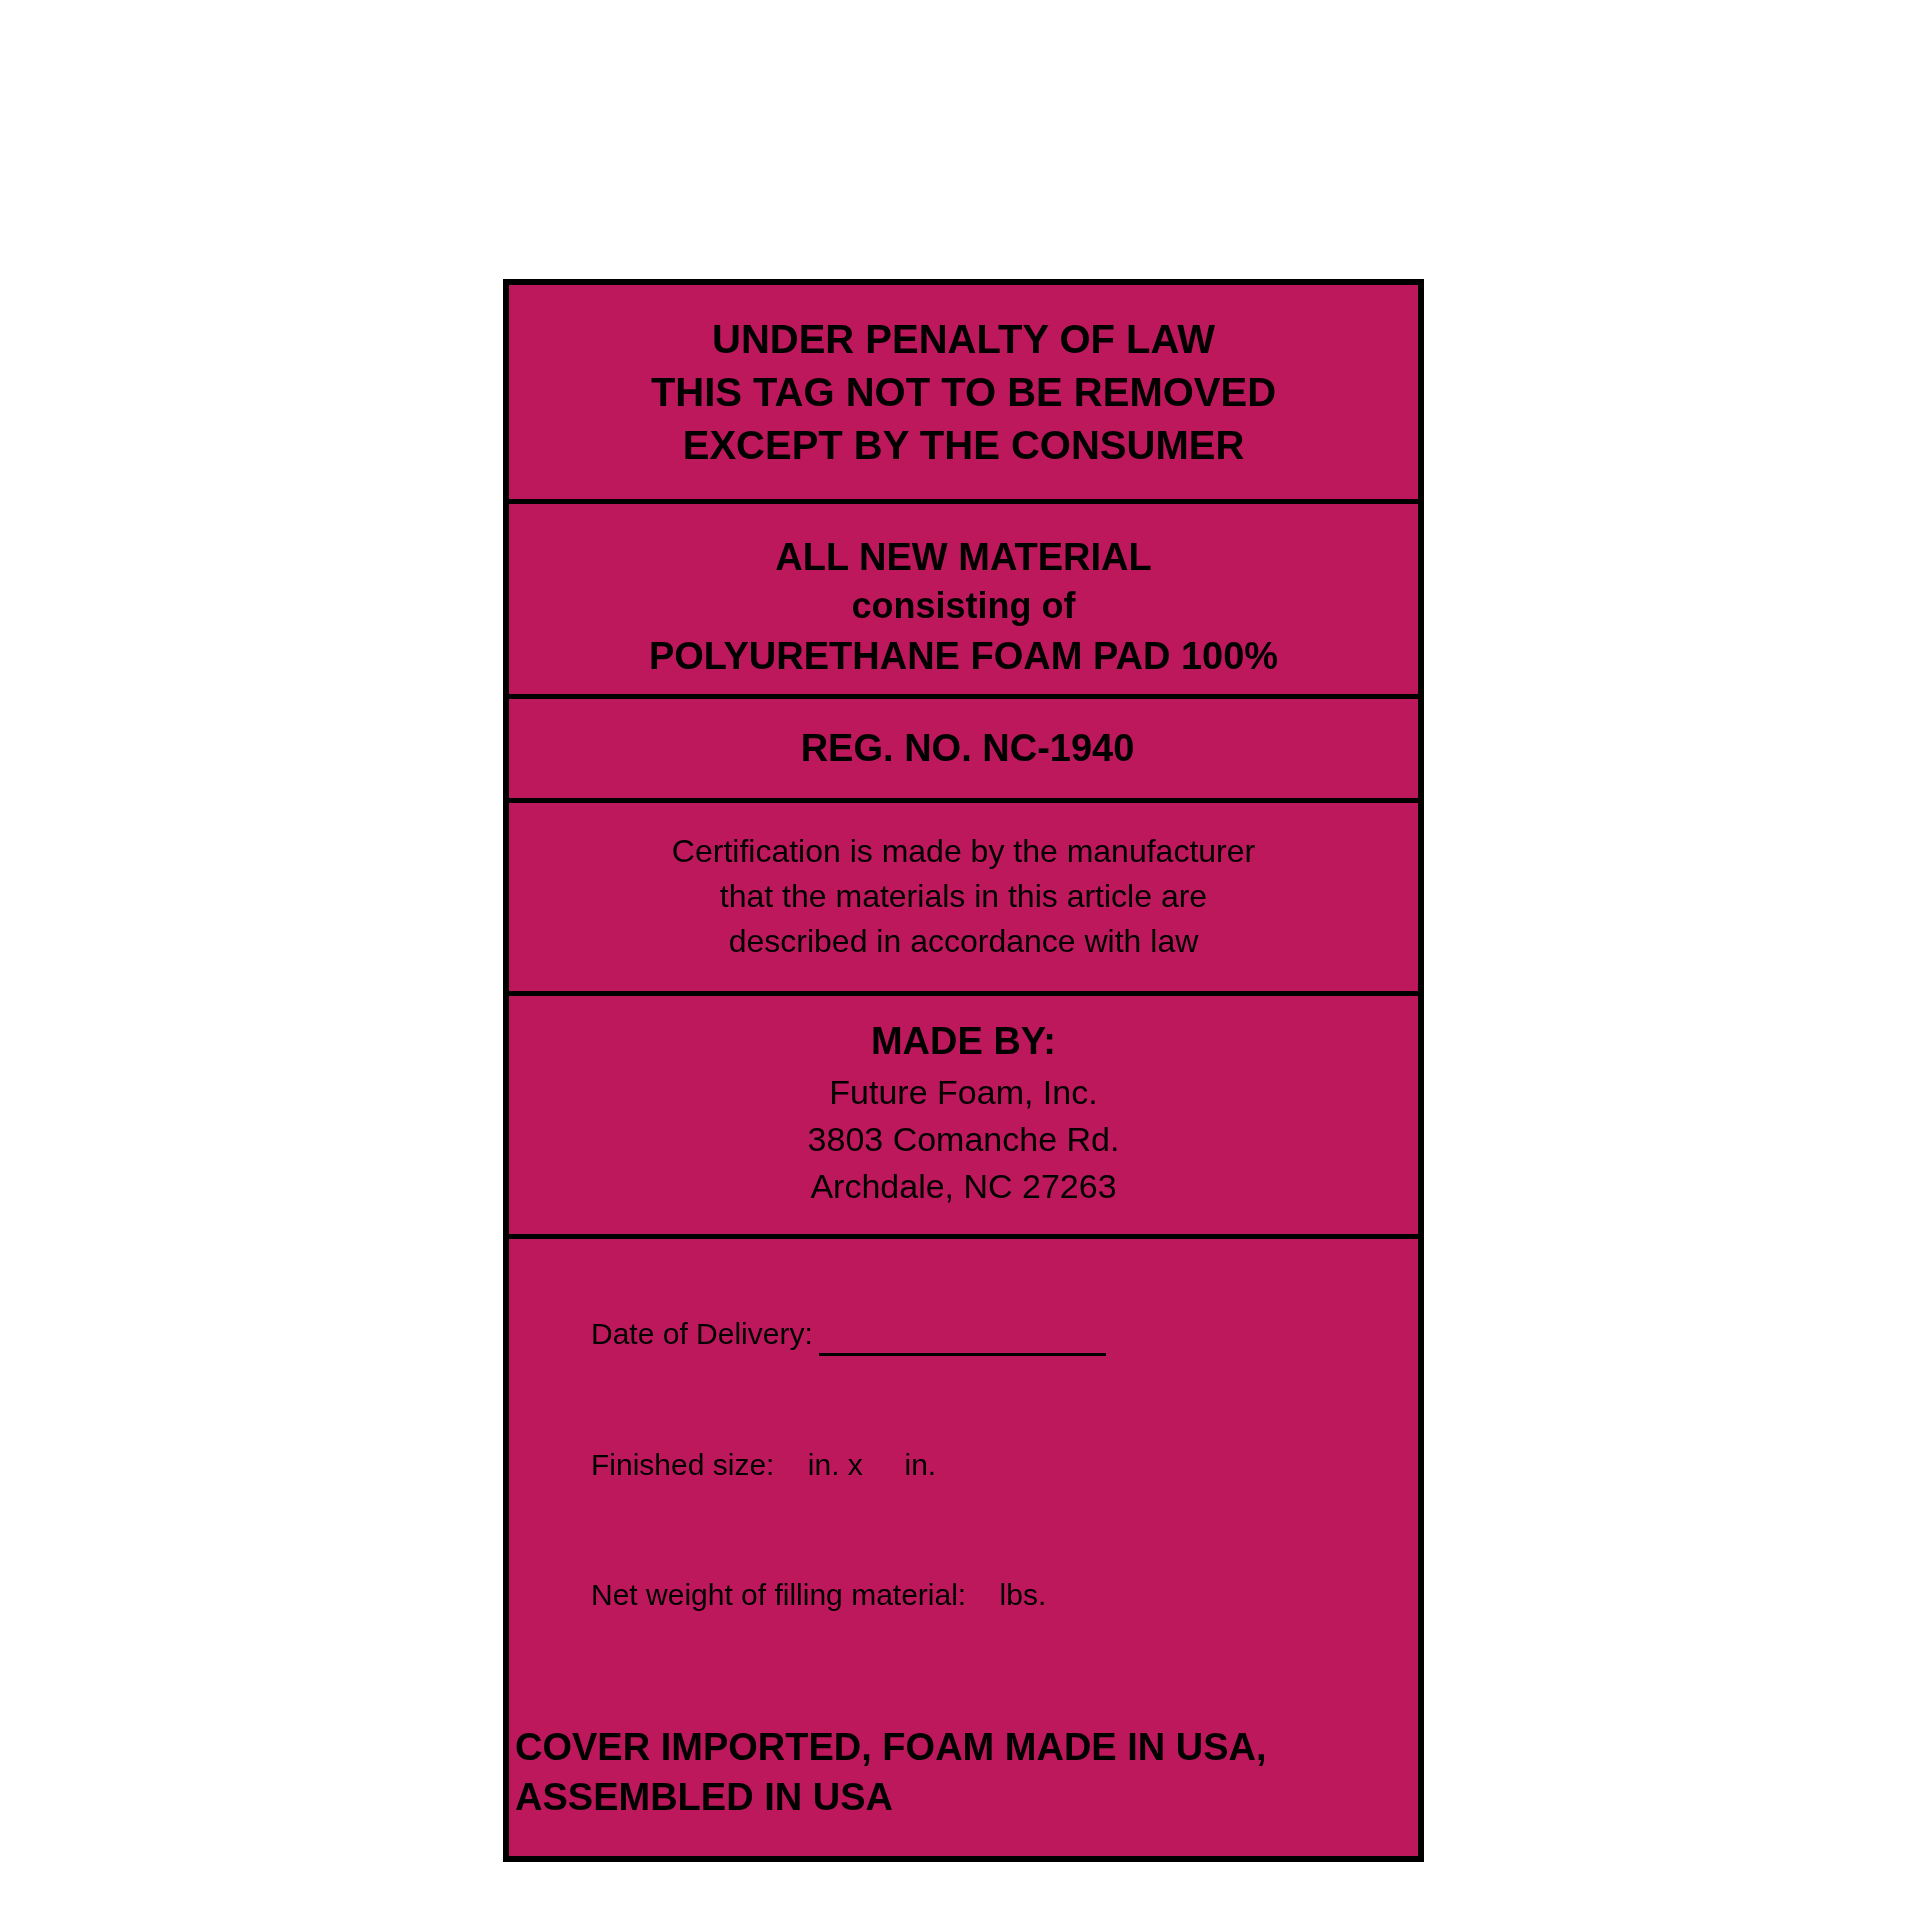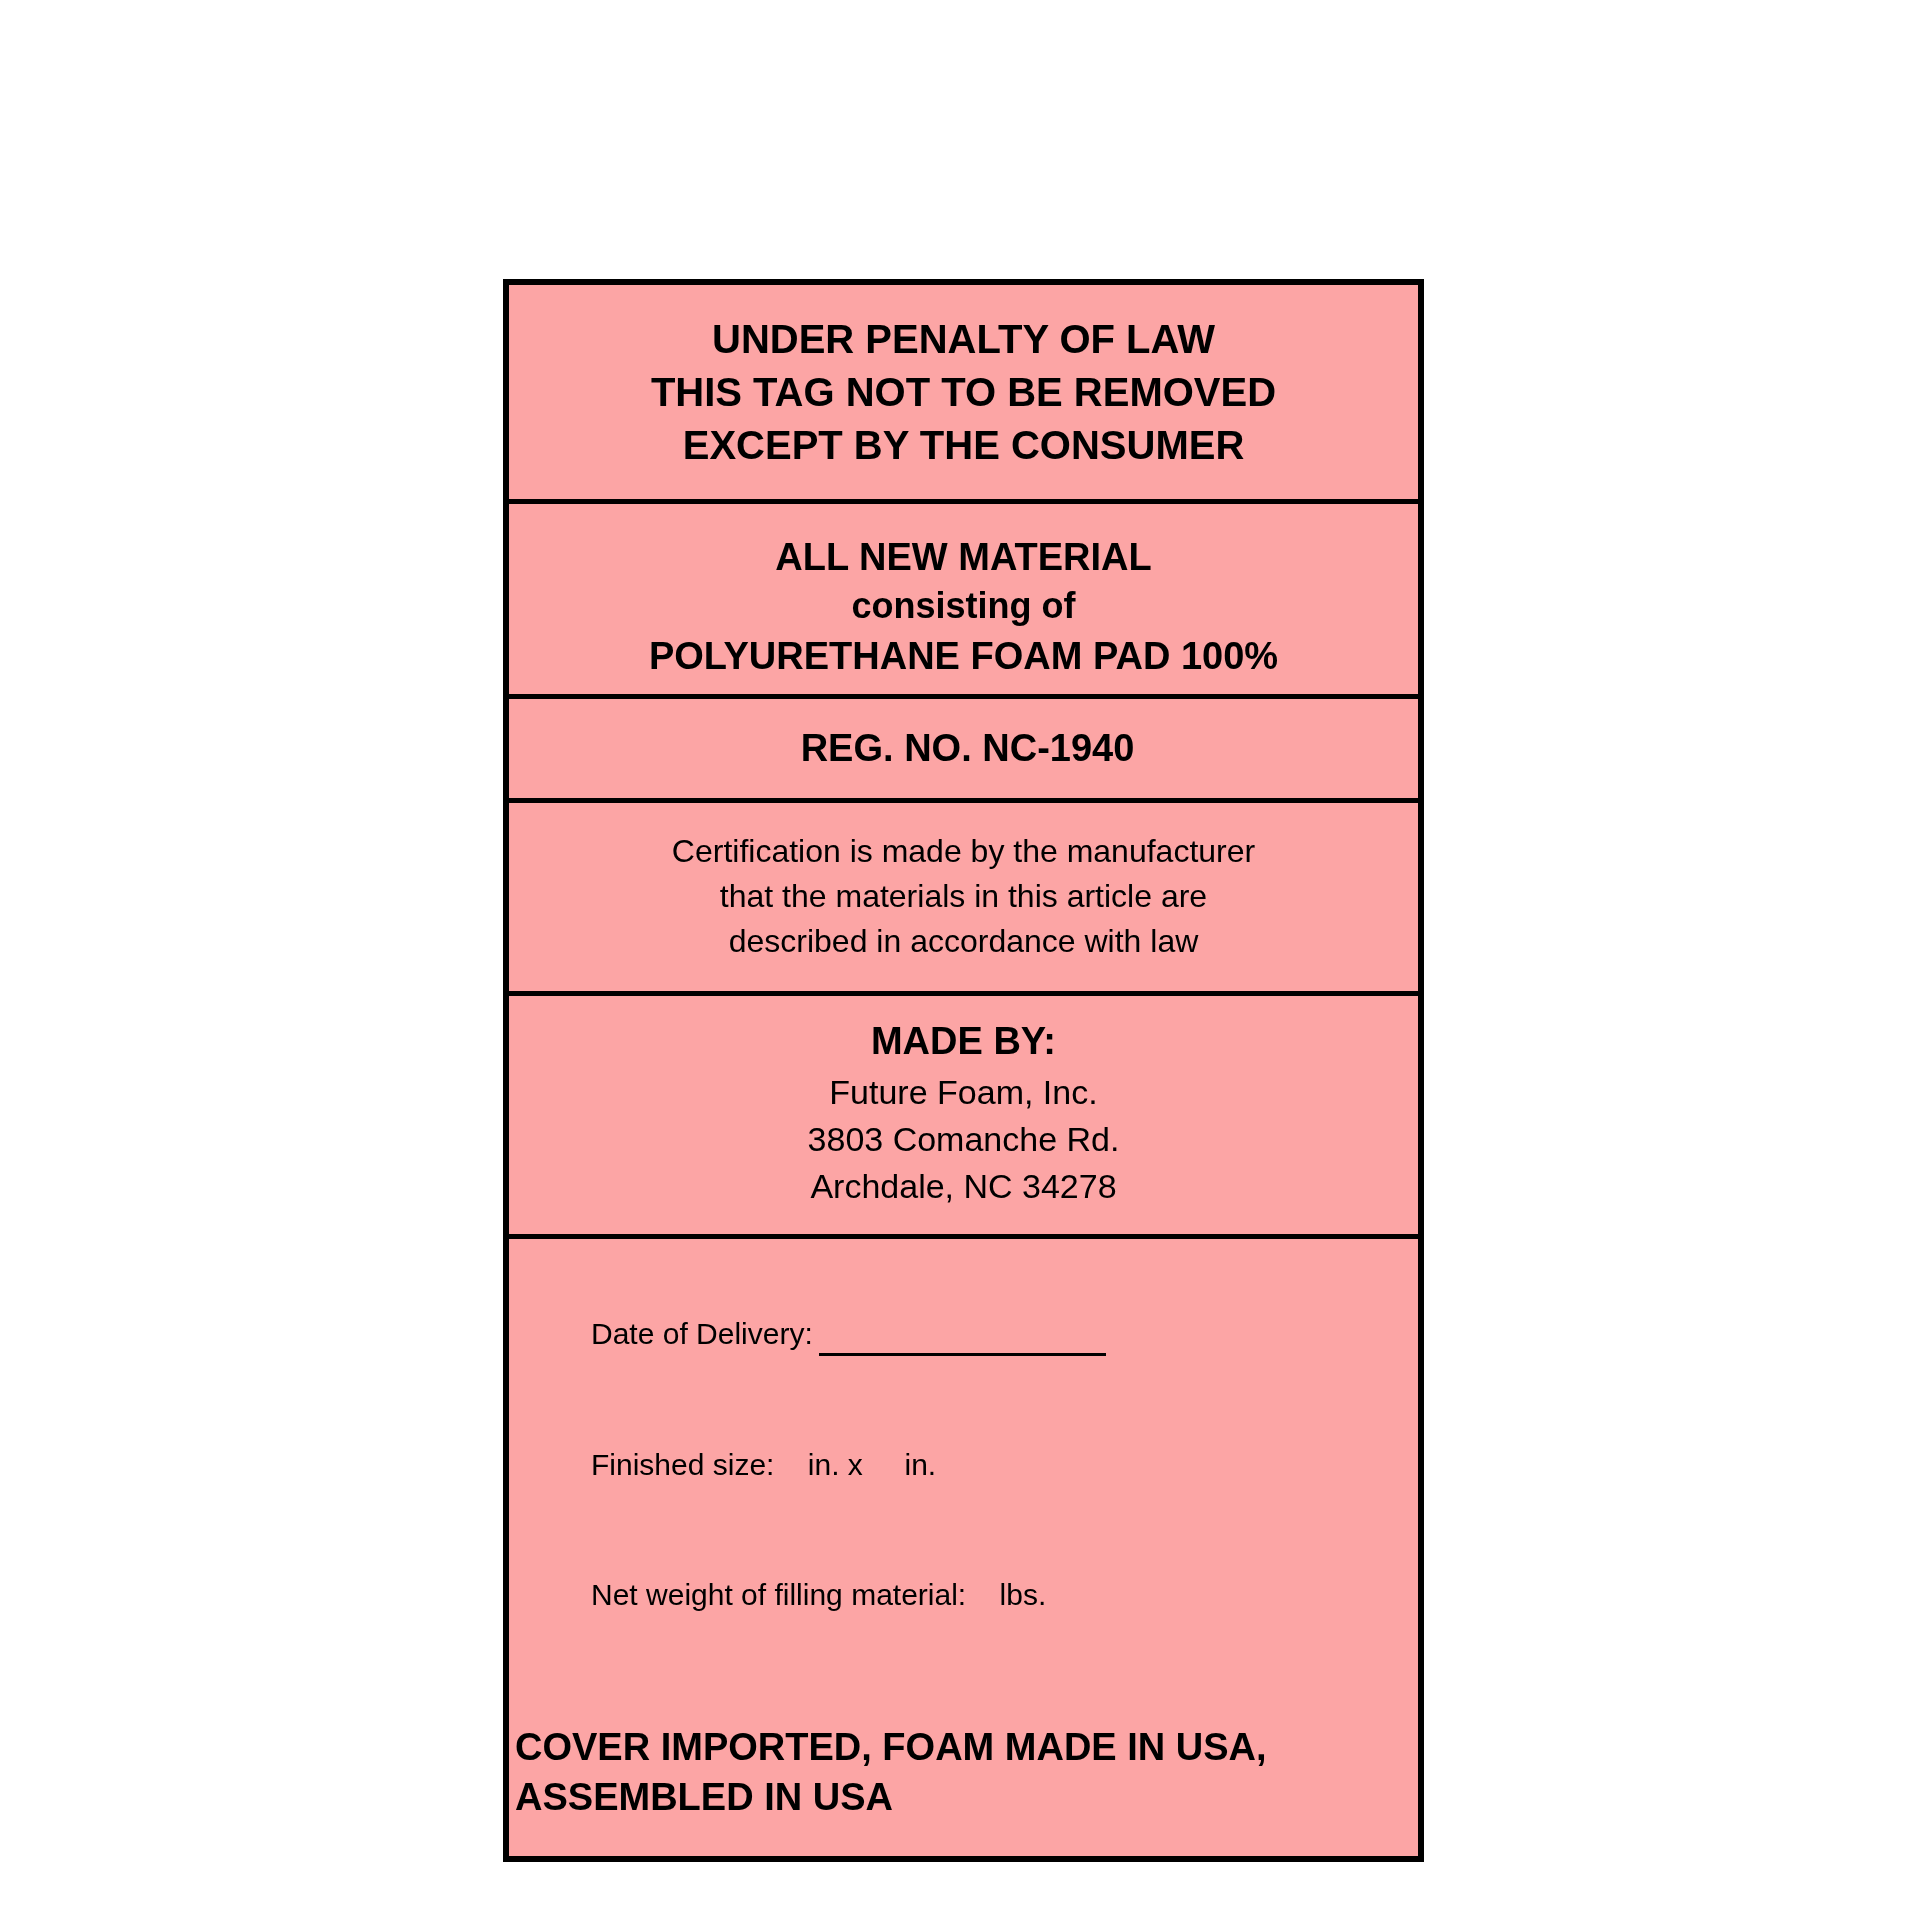--- a/index.html
+++ b/index.html
@@ -14,21 +14,21 @@
     color: #000000;
     position: relative;
   }
   .tag {
     position: absolute;
     left: 503px;
     top: 279px;
     width: 921px;
     border: 6px solid #000000;
     box-sizing: border-box;
-    background: #fca5a5;
+    background: #be185d;
   }
   .section {
     border-bottom: 5px solid #000000;
     box-sizing: border-box;
     text-align: center;
   }
   .section:last-child {
     border-bottom: none;
   }
   
@@ -139,21 +139,21 @@
   <div class="section s-cert">
     <div class="line">Certification is made by the manufacturer</div>
     <div class="line">that the materials in this article are</div>
     <div class="line">described in accordance with law</div>
   </div>
 
   <div class="section s-made">
     <div class="heading">MADE BY:</div>
     <div class="line">Future Foam, Inc.</div>
     <div class="line">3803 Comanche Rd.</div>
-    <div class="line">Archdale, NC  34278</div>
+    <div class="line">Archdale, NC  27263</div>
   </div>
 
   <div class="section s-fields">
     <div class="field">
       <span>Date of Delivery:</span><span class="blank-line"></span>
     </div>
     <div class="field">
       <span>Finished size:</span><span>    in. x     in.</span>
     </div>
     <div class="field">

